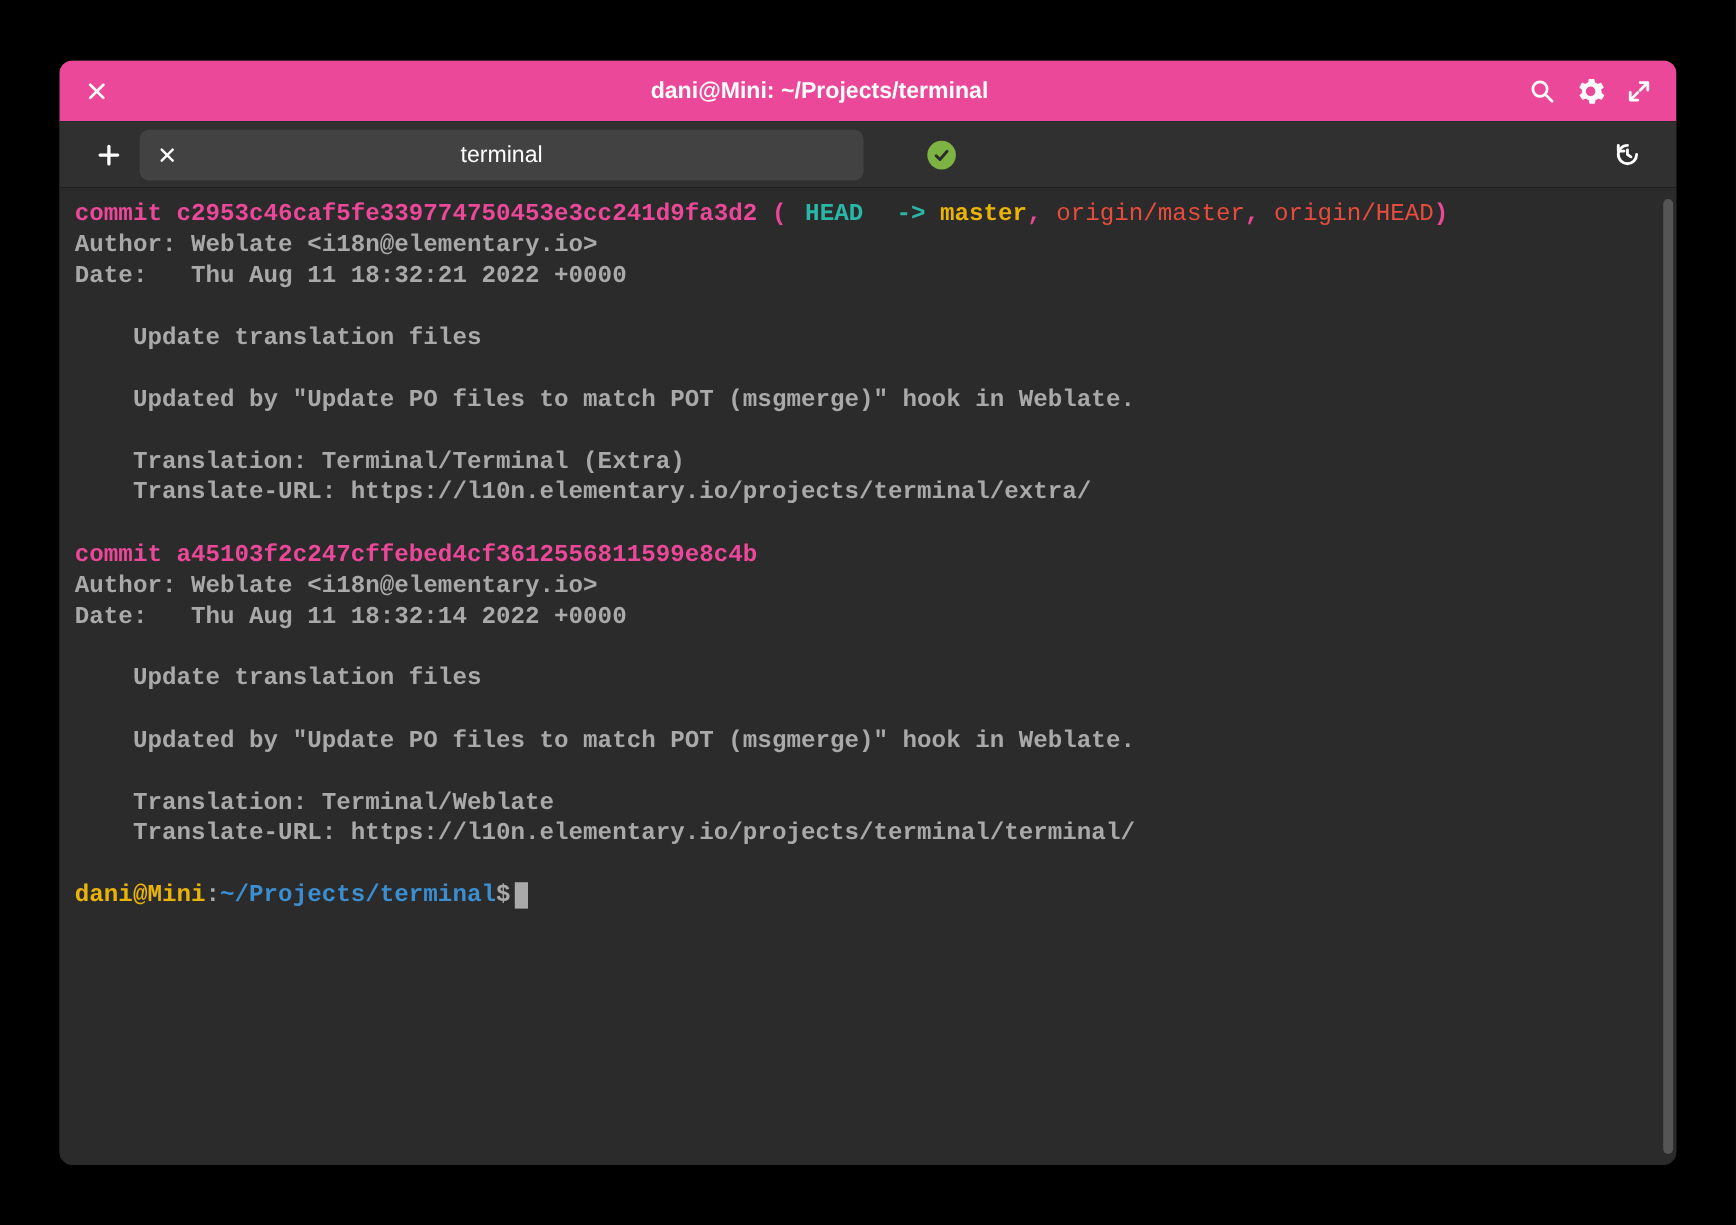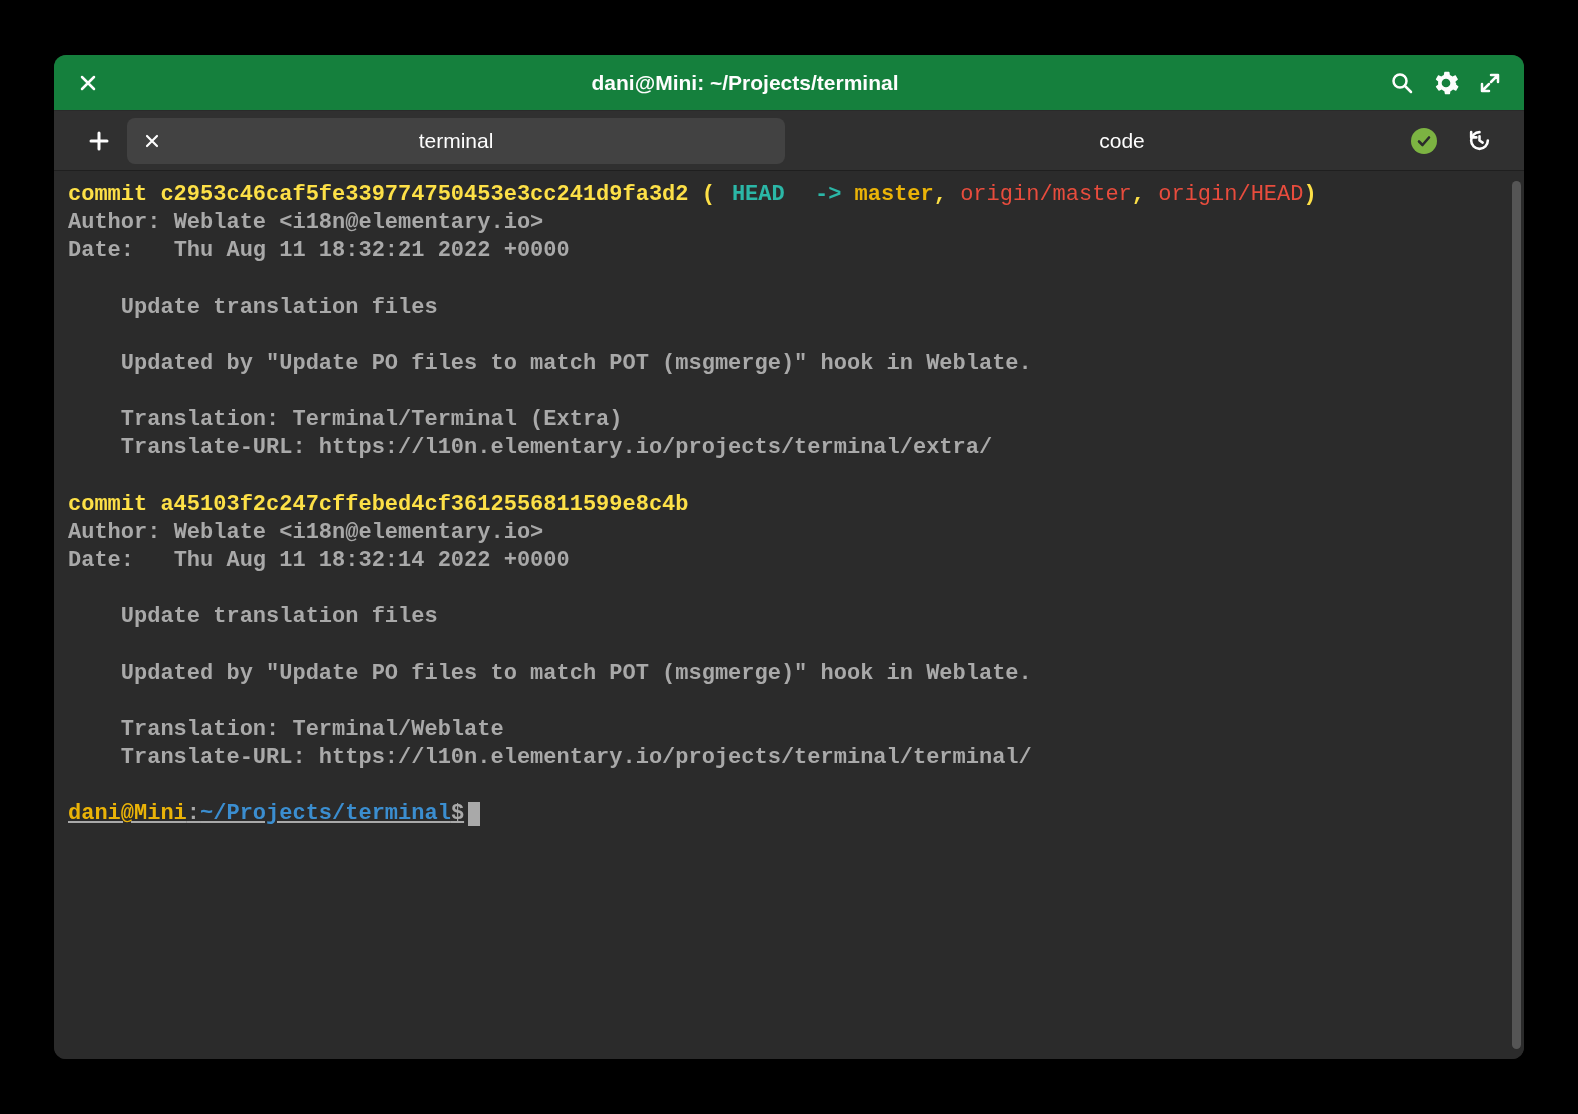--- a/index.html
+++ b/index.html
@@ -17,21 +17,21 @@
     height: 1004px;
     background: #2b2b2b;
     border-radius: 12px;
     overflow: hidden;
     box-shadow: 0 20px 60px rgba(0,0,0,0.5);
     display: flex;
     flex-direction: column;
   }
   .titlebar {
     height: 56px;
-    background: #15803d;
+    background: #ec4899;
     display: flex;
     align-items: center;
     padding: 0 16px;
     gap: 8px;
     border-bottom: 1px solid #2a2a2a;
   }
   .titlebar .title {
     flex: 1;
     text-align: center;
     color: #fdfdfd;
@@ -115,28 +115,28 @@
     right: 3px; top: 10px; bottom: 10px;
     width: 9px;
   }
   .scrollbar-thumb {
     position: absolute; right: 0; top: 0;
     width: 9px; height: 100%;
     background: #555;
     border-radius: 5px;
   }
 
-  .c-yellow { color: #fde047; margin-top: 14px; }
+  .c-yellow { color: #ec4899; margin-top: 14px; }
   .c-cyan   { color: #2bb7a7; font-weight: bold; margin-left: 17px; }
   .c-green  { color: #eab308; font-weight: bold; }
   .c-red    { color: #e84c3d; font-weight: normal; }
   .c-blue   { color: #3b8ed0; font-weight: bold; }
   .c-gray   { color: #a9a9a9; }
 
-  .prompt-line { margin-top: 20px; text-decoration: underline; }
+  .prompt-line { margin-top: 20px; }
   .cursor-block {
     display: inline-block;
     width: 12px; height: 24px;
     background: #a9a9a9;
     vertical-align: text-bottom;
     margin-left: 4px;
   }
 </style>
 </head>
 <body>
@@ -180,21 +180,20 @@
         <svg width="16" height="16" viewBox="0 0 16 16">
             <path d="M3 3 L13 13 M13 3 L3 13" stroke="#fdfdfd" stroke-width="2.2" stroke-linecap="round"></path>
           </svg>
       </span>
       <span class="tab-label">terminal</span>
       <span style="width:22px"></span>
     </div>
 
     <div class="tab">
       <span style="width:26px"></span>
-      <span class="tab-label">code</span>
       <span class="status-icon">
         <svg width="16" height="16" viewBox="0 0 16 16">
             <path d="M3 8.5 L6.5 12 L13 4.5" stroke="#2b2b2b" stroke-width="2.6" fill="none" stroke-linecap="round" stroke-linejoin="round"></path>
           </svg>
       </span>
     </div>
 
     <div class="history-btn">
       <svg width="25" height="25" viewBox="0 0 24 24">
           <path d="M12 4a8 8 0 108 8" stroke="#fdfdfd" stroke-width="2.5" fill="none" stroke-linecap="round"></path>

